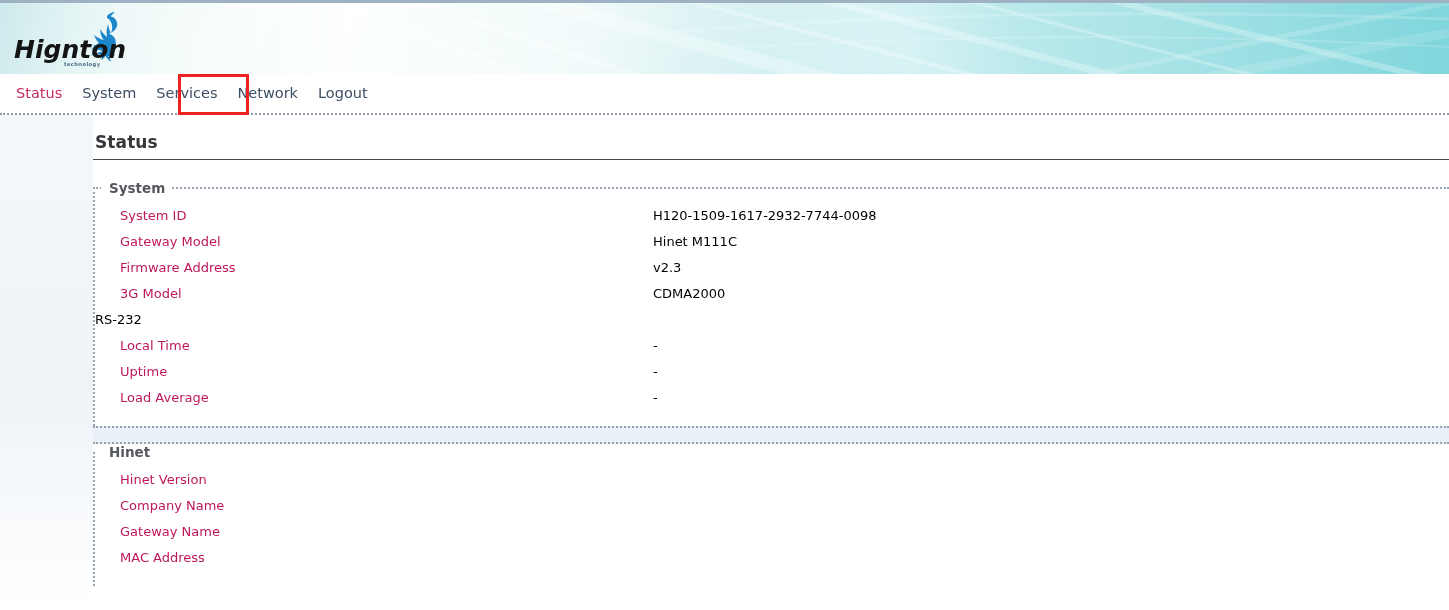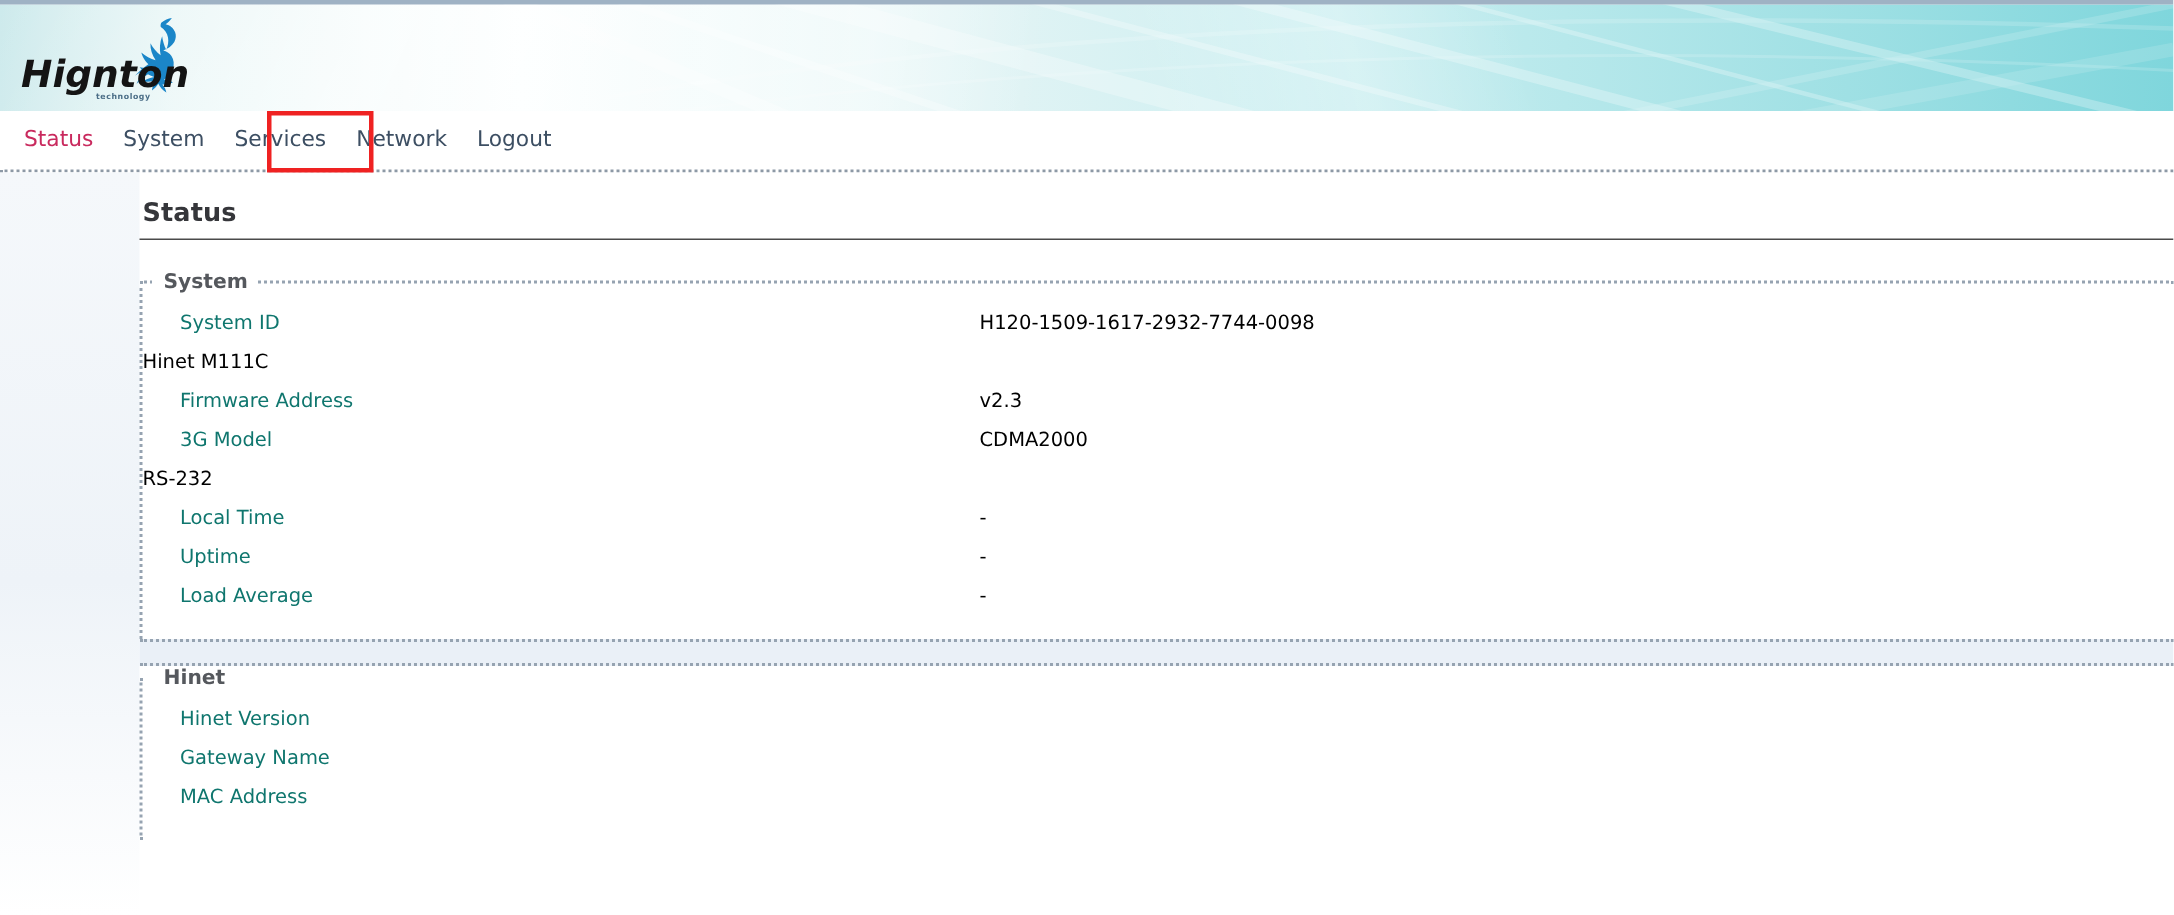--- a/index.html
+++ b/index.html
@@ -157,21 +157,21 @@
   .rows { padding: 12px 0 0 0; }
   .row {
     display: flex;
     align-items: baseline;
     height: 26px;
   }
   .row .k {
     width: 558px;
     padding-left: 25px;
     font-size: 13px;
-    color: #0f766e;
+    color: #be185d;
     white-space: nowrap;
   }
   .row .v {
     font-size: 13px;
     color: #000000;
     white-space: nowrap;
   }
 
   .sec-gap {
     height: 18px;
@@ -263,20 +263,21 @@
     <h1 class="page-title">Status</h1>
 
     <fieldset class="sec">
       <legend>System</legend>
       <div class="rows">
         <div class="row">
           <div class="k">System ID</div>
           <div class="v">H120-1509-1617-2932-7744-0098</div>
         </div>
         <div class="row">
+          <div class="k">Gateway Model</div>
           <div class="v">Hinet M111C</div>
         </div>
         <div class="row">
           <div class="k">Firmware Address</div>
           <div class="v">v2.3</div>
         </div>
         <div class="row">
           <div class="k">3G Model</div>
           <div class="v">CDMA2000</div>
         </div>
@@ -301,20 +302,24 @@
     <div class="sec-gap"></div>
 
     <fieldset class="sec" style="margin-top:0;border-top:0;">
       <legend>Hinet</legend>
       <div class="rows">
         <div class="row">
           <div class="k">Hinet Version</div>
           <div class="v"></div>
         </div>
         <div class="row">
+          <div class="k">Company Name</div>
+          <div class="v"></div>
+        </div>
+        <div class="row">
           <div class="k">Gateway Name</div>
           <div class="v"></div>
         </div>
         <div class="row">
           <div class="k">MAC Address</div>
           <div class="v"></div>
         </div>
       </div>
     </fieldset>
 

